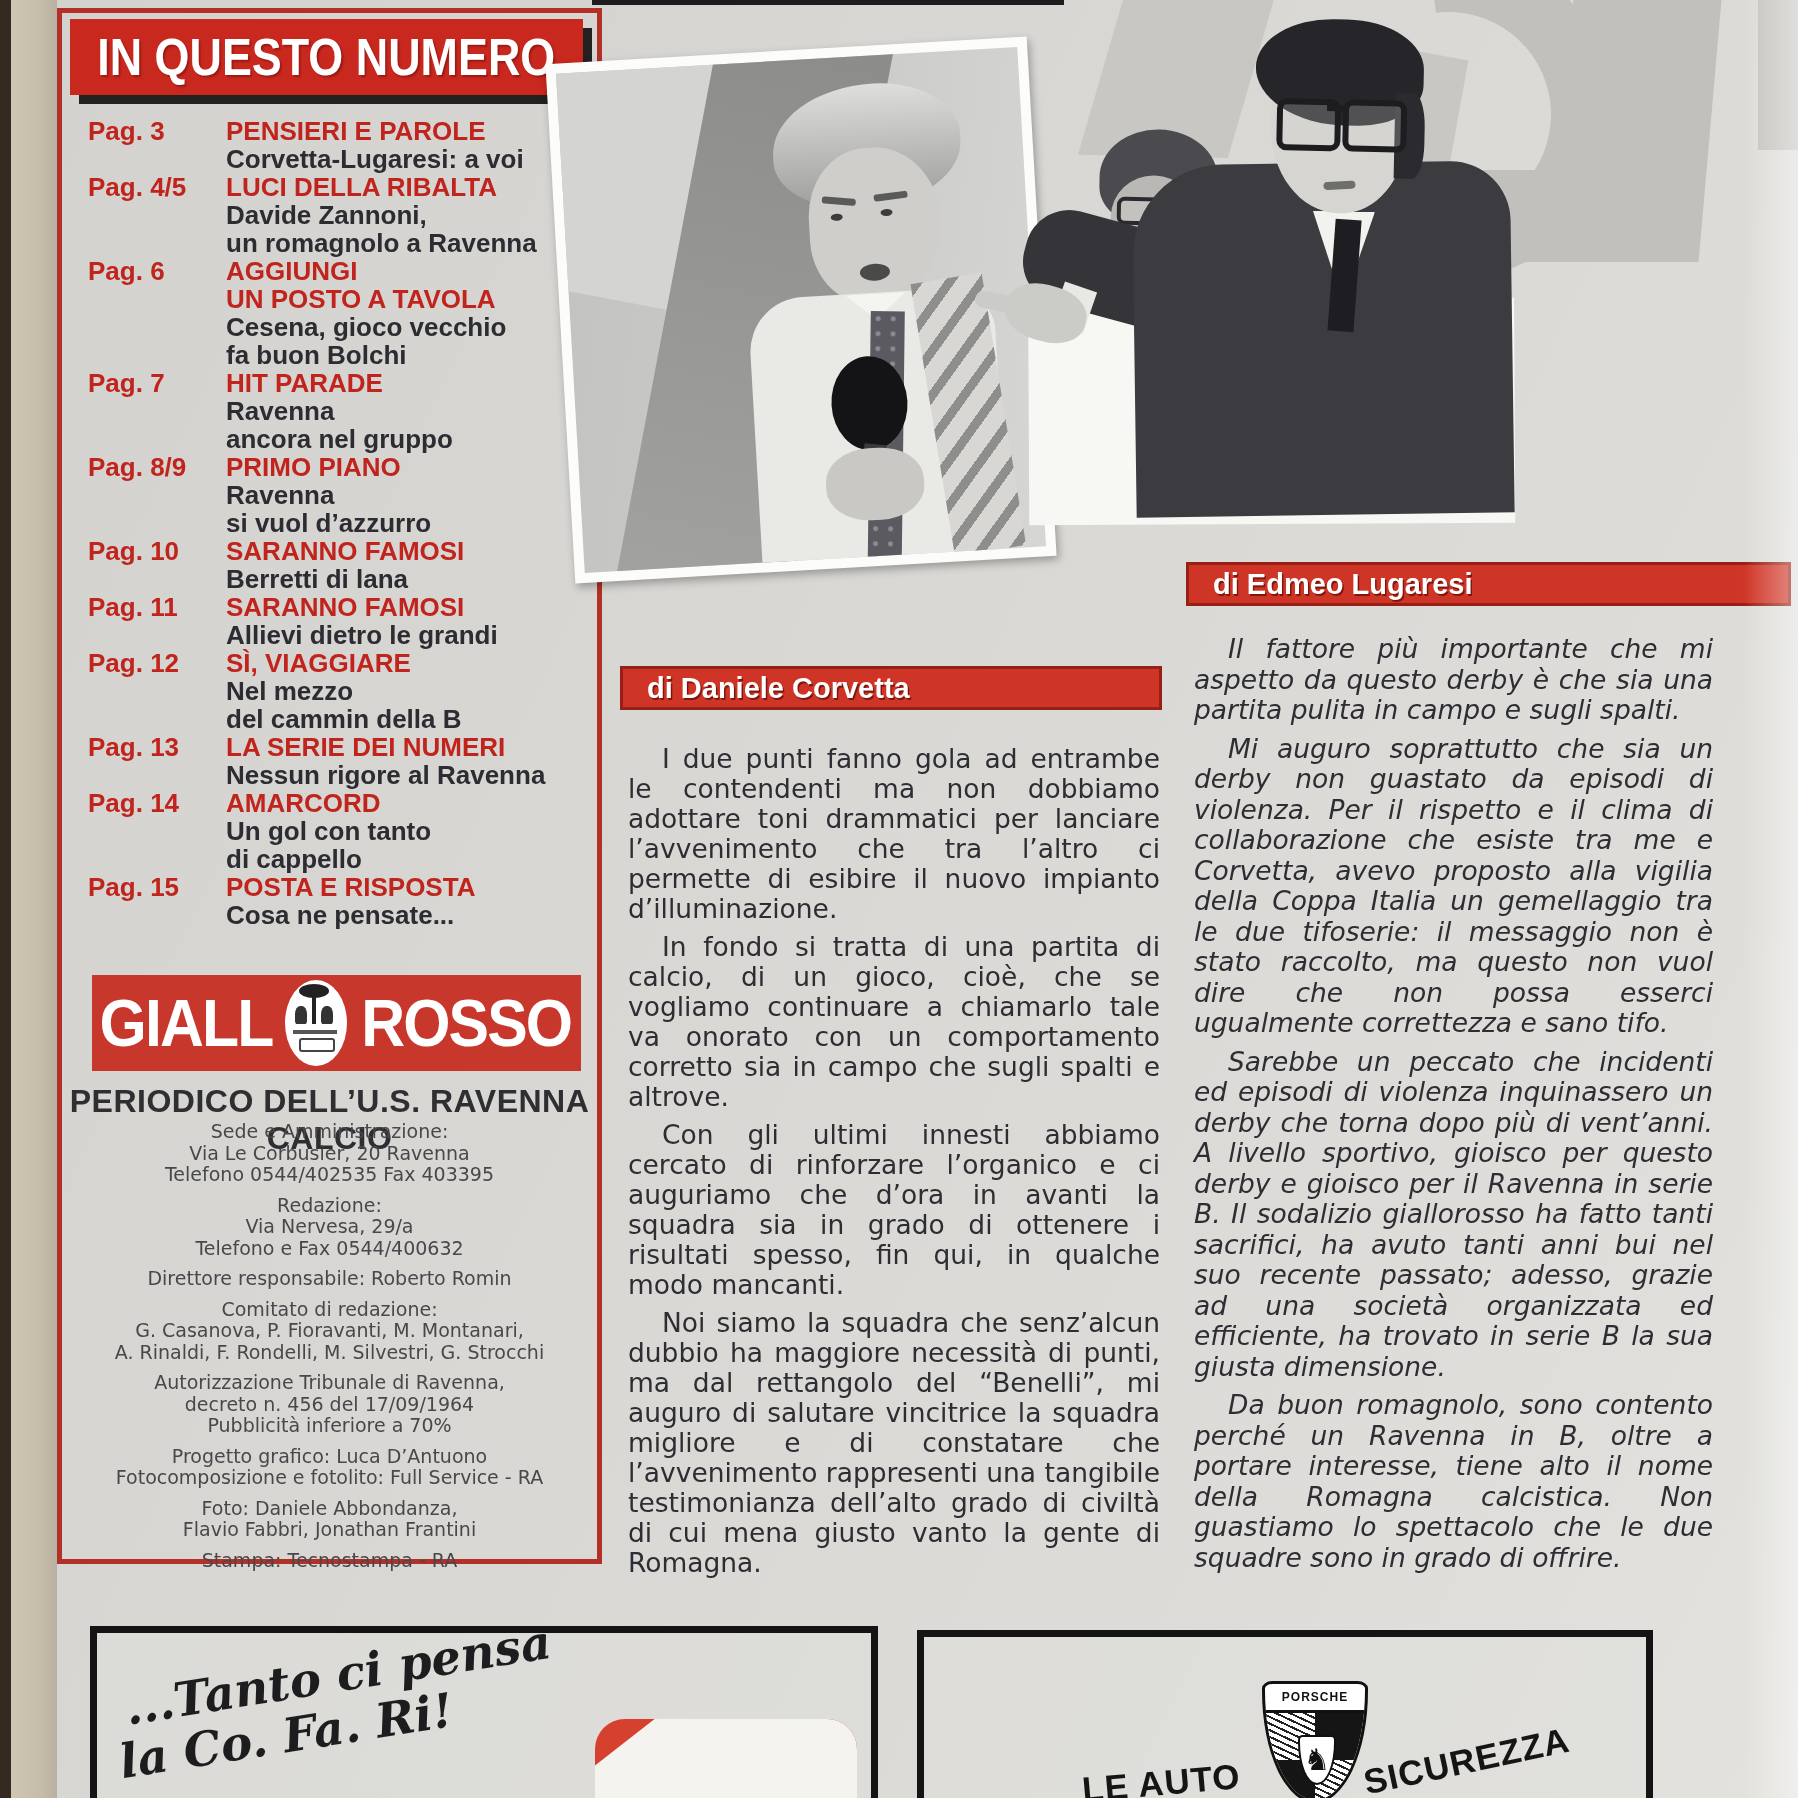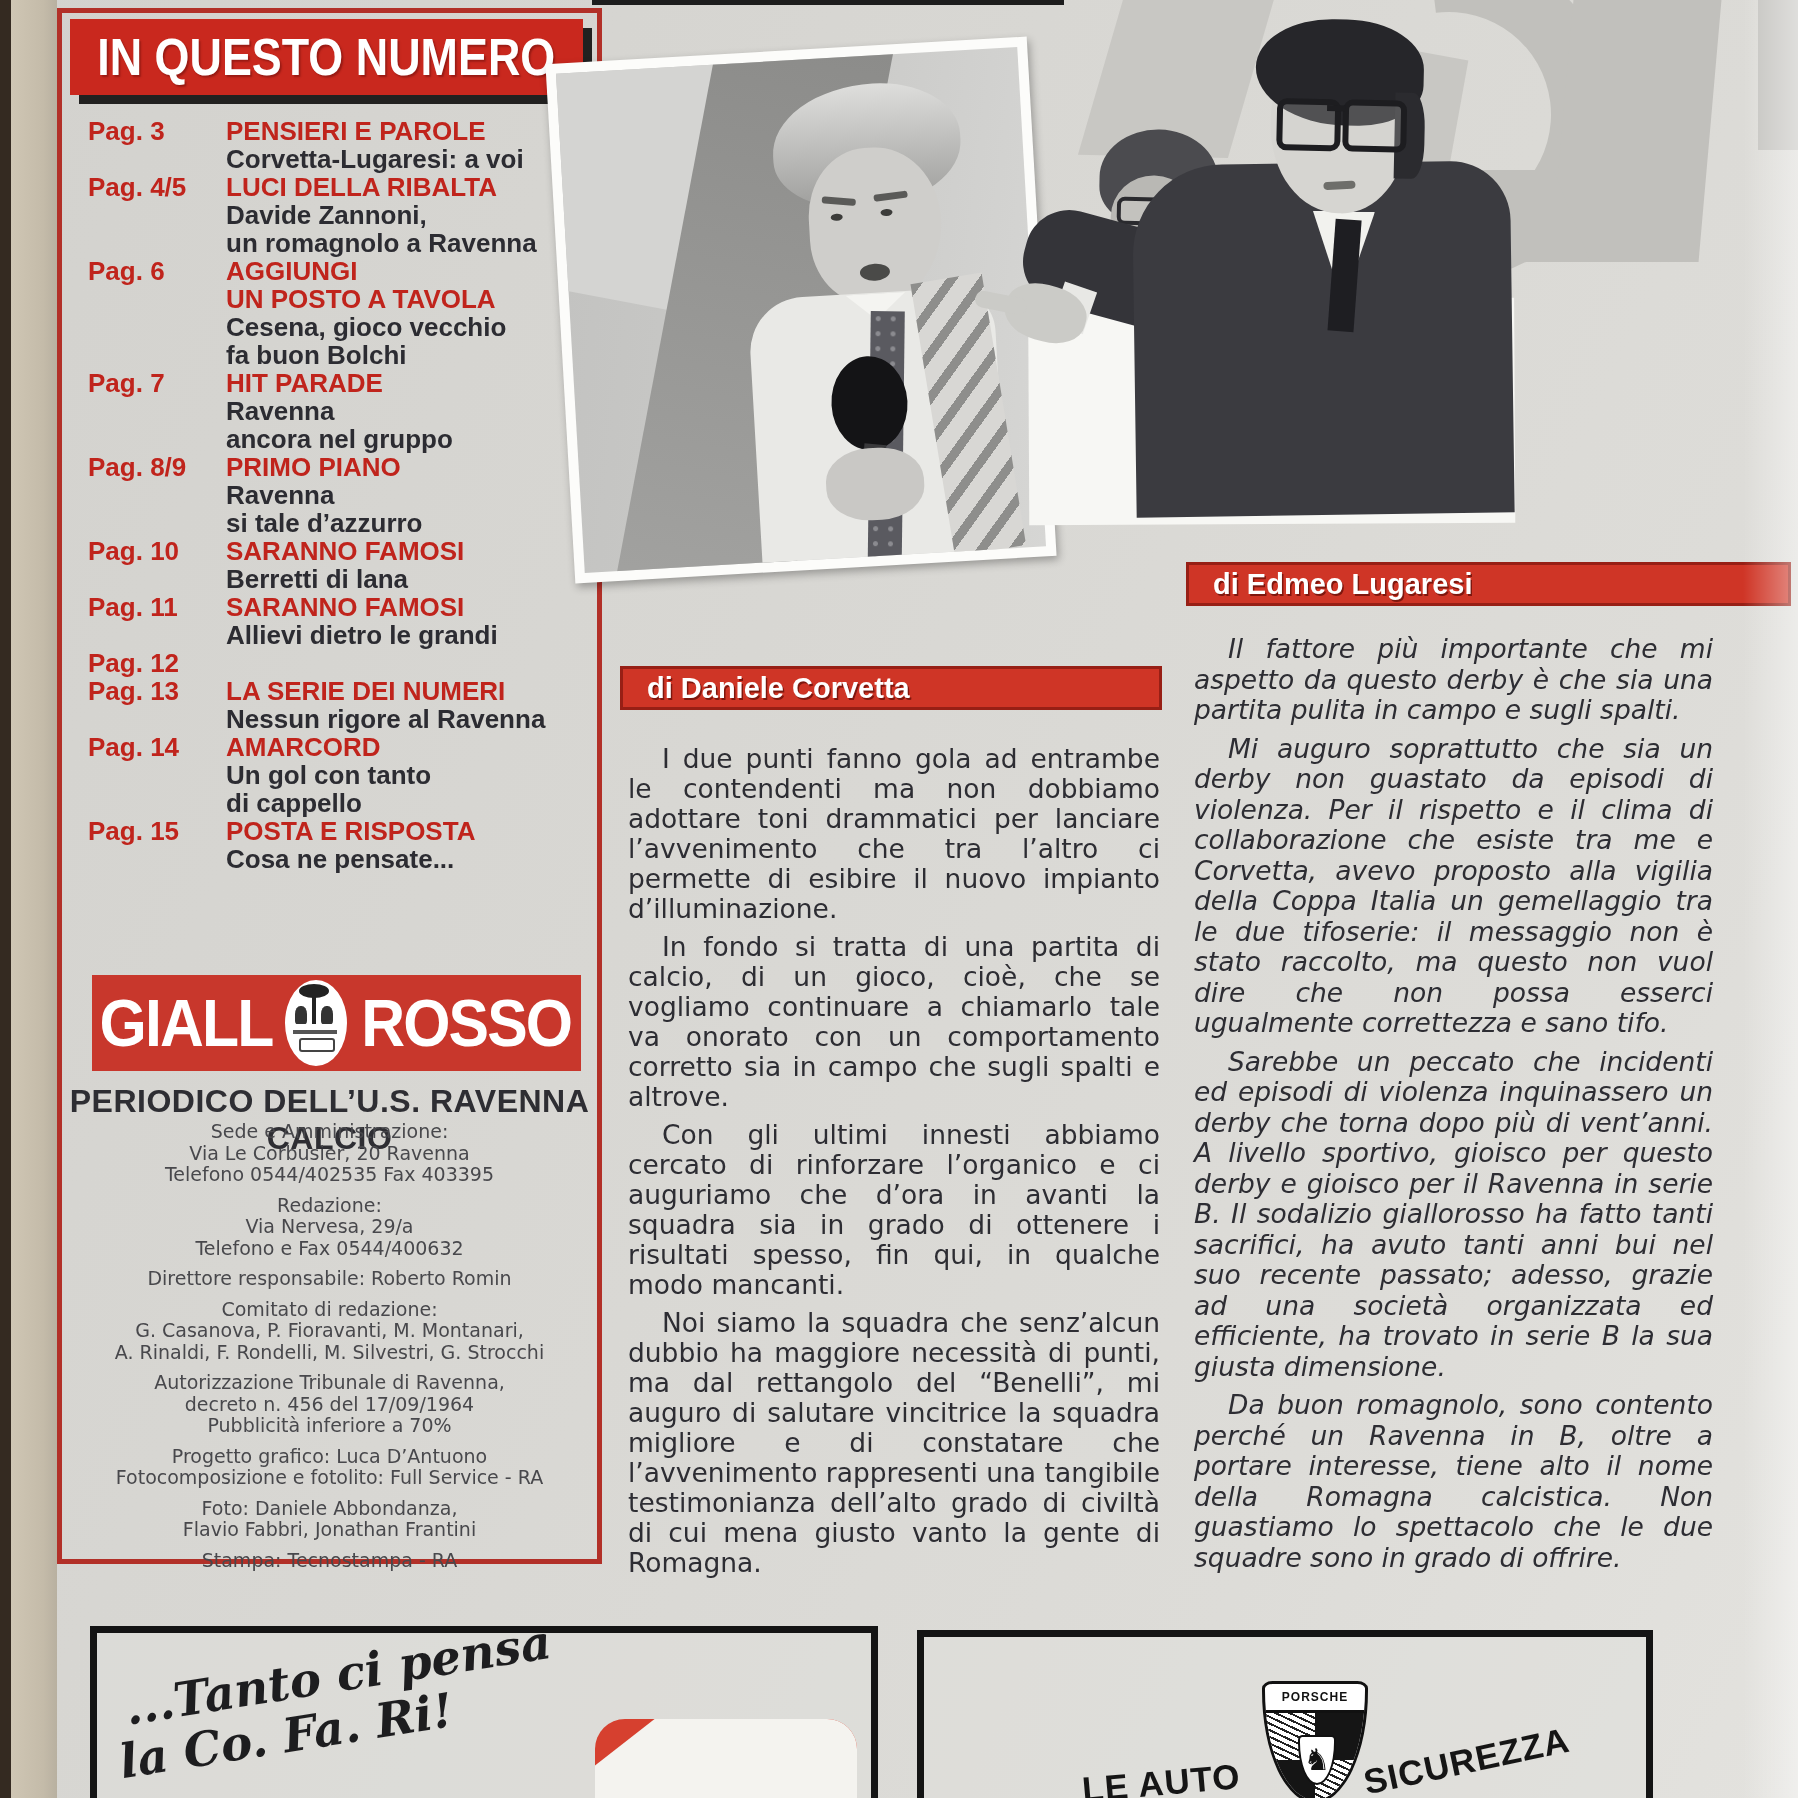--- a/index.html
+++ b/index.html
@@ -187,39 +187,44 @@
             <div class="t">HIT PARADE</div>
           <div class="s">Ravenna</div>
           <div class="s">ancora nel gruppo</div>
           </div>
       </div>
       <div class="irow">
         <div class="pg">Pag. 8/9</div>
         <div class="tl">
             <div class="t">PRIMO PIANO</div>
           <div class="s">Ravenna</div>
-          <div class="s">si tale d’azzurro</div>
+          <div class="s">si vuol d’azzurro</div>
           </div>
       </div>
       <div class="irow">
         <div class="pg">Pag. 10</div>
         <div class="tl">
             <div class="t">SARANNO FAMOSI</div>
           <div class="s">Berretti di lana</div>
           </div>
       </div>
       <div class="irow">
         <div class="pg">Pag. 11</div>
         <div class="tl">
             <div class="t">SARANNO FAMOSI</div>
           <div class="s">Allievi dietro le grandi</div>
           </div>
       </div>
       <div class="irow">
         <div class="pg">Pag. 12</div>
+        <div class="tl">
+            <div class="t">SÌ, VIAGGIARE</div>
+          <div class="s">Nel mezzo</div>
+          <div class="s">del cammin della B</div>
+          </div>
       </div>
       <div class="irow">
         <div class="pg">Pag. 13</div>
         <div class="tl">
             <div class="t">LA SERIE DEI NUMERI</div>
           <div class="s">Nessun rigore al Ravenna</div>
           </div>
       </div>
       <div class="irow">
         <div class="pg">Pag. 14</div>

